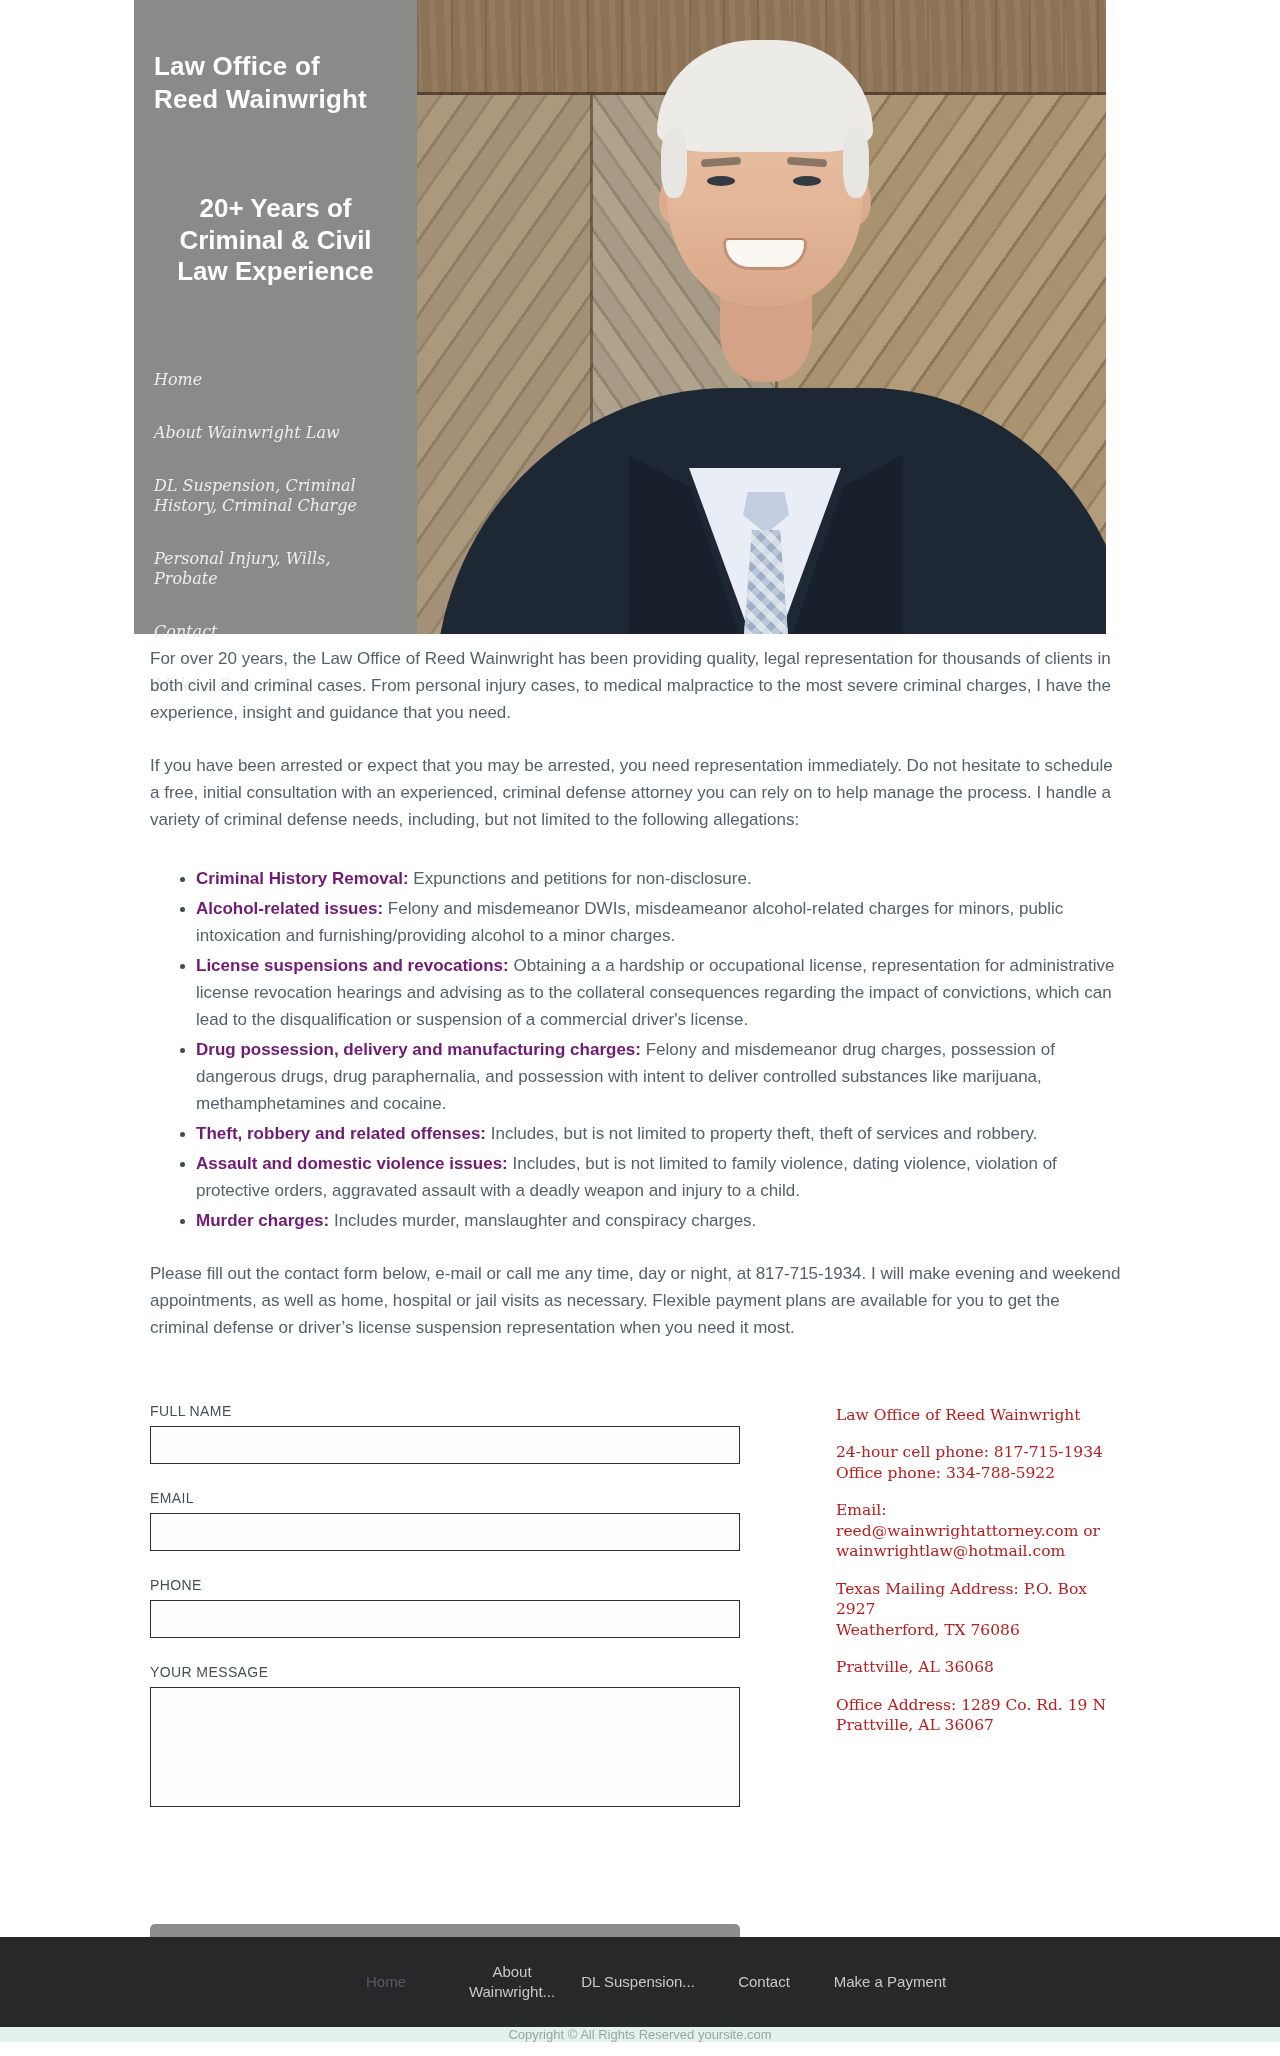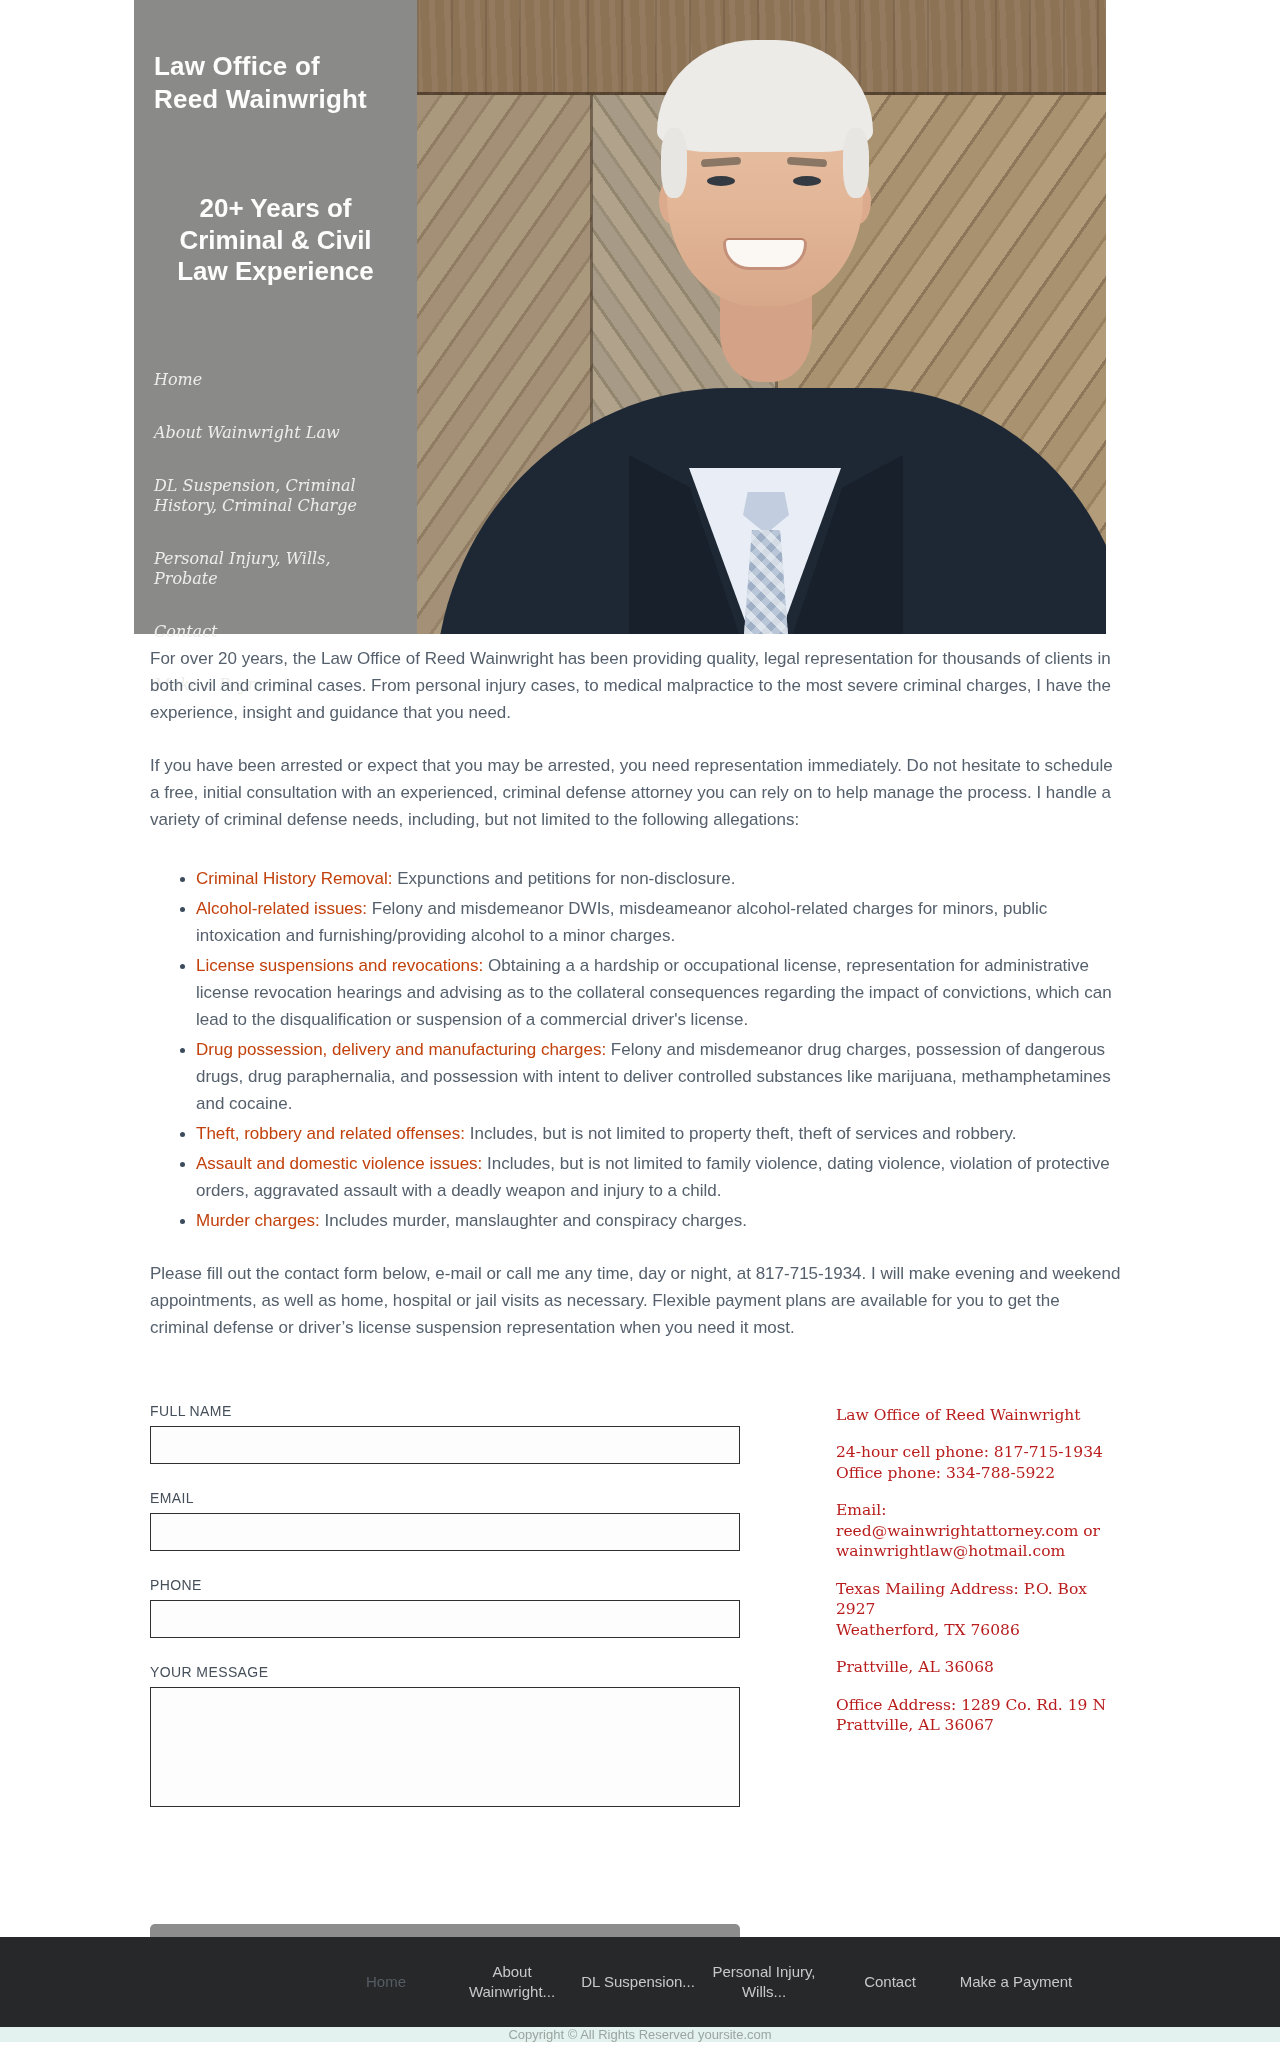--- a/index.html
+++ b/index.html
@@ -103,21 +103,21 @@
     background:#fbf8f4; border:3px solid #c4907a; border-top:2px solid #b97f66;
     border-radius:10px 10px 46px 46px;
   }
 
   
   .main { position:absolute; top:626px; left:150px; width:972px; height:1303px; }
   .main p { font-size:17px; line-height:27px; margin-top:19px; margin-bottom:26px; }
   .bullets { margin:32px 0 26px 0; padding-left:46px; list-style:disc outside; }
   .bullets li { font-size:17px; line-height:27px; margin-bottom:3px; }
   .bullets li::marker { color:#3c4b5c; font-size:15px; }
-  .li-lead { font-weight:400; color:#c2410c; }
+  .li-lead { font-weight:700; color:#701a75; }
 
   
   .form-section { display:flex; margin-top:62px;gap:16px; }
   .form-col { width:590px; flex:none; }
   .field-label {
     font-size:14px; color:#454f5a; letter-spacing:0.4px; margin-bottom:7px; font-weight:400;
     display:block;
   }
   .text-input {
     width:590px; height:38px; border:1px solid #2f2f2f; background:#fdfdfd;
@@ -286,21 +286,20 @@
     </div>
 
   </div>
 </div>
 
 <div class="footer">
   <div class="footer-nav">
     <div class="footer-item active">Home</div>
     <div class="footer-item">About Wainwright...</div>
     <div class="footer-item">DL Suspension...</div>
-    <div class="footer-item">Personal Injury, Wills...</div>
     <div class="footer-item">Contact</div>
     <div class="footer-item">Make a Payment</div>
   </div>
 </div>
 
 <div class="copyright-bar">
   <span>Copyright © All Rights Reserved yoursite.com</span>
 </div>
 
 </body></html>

